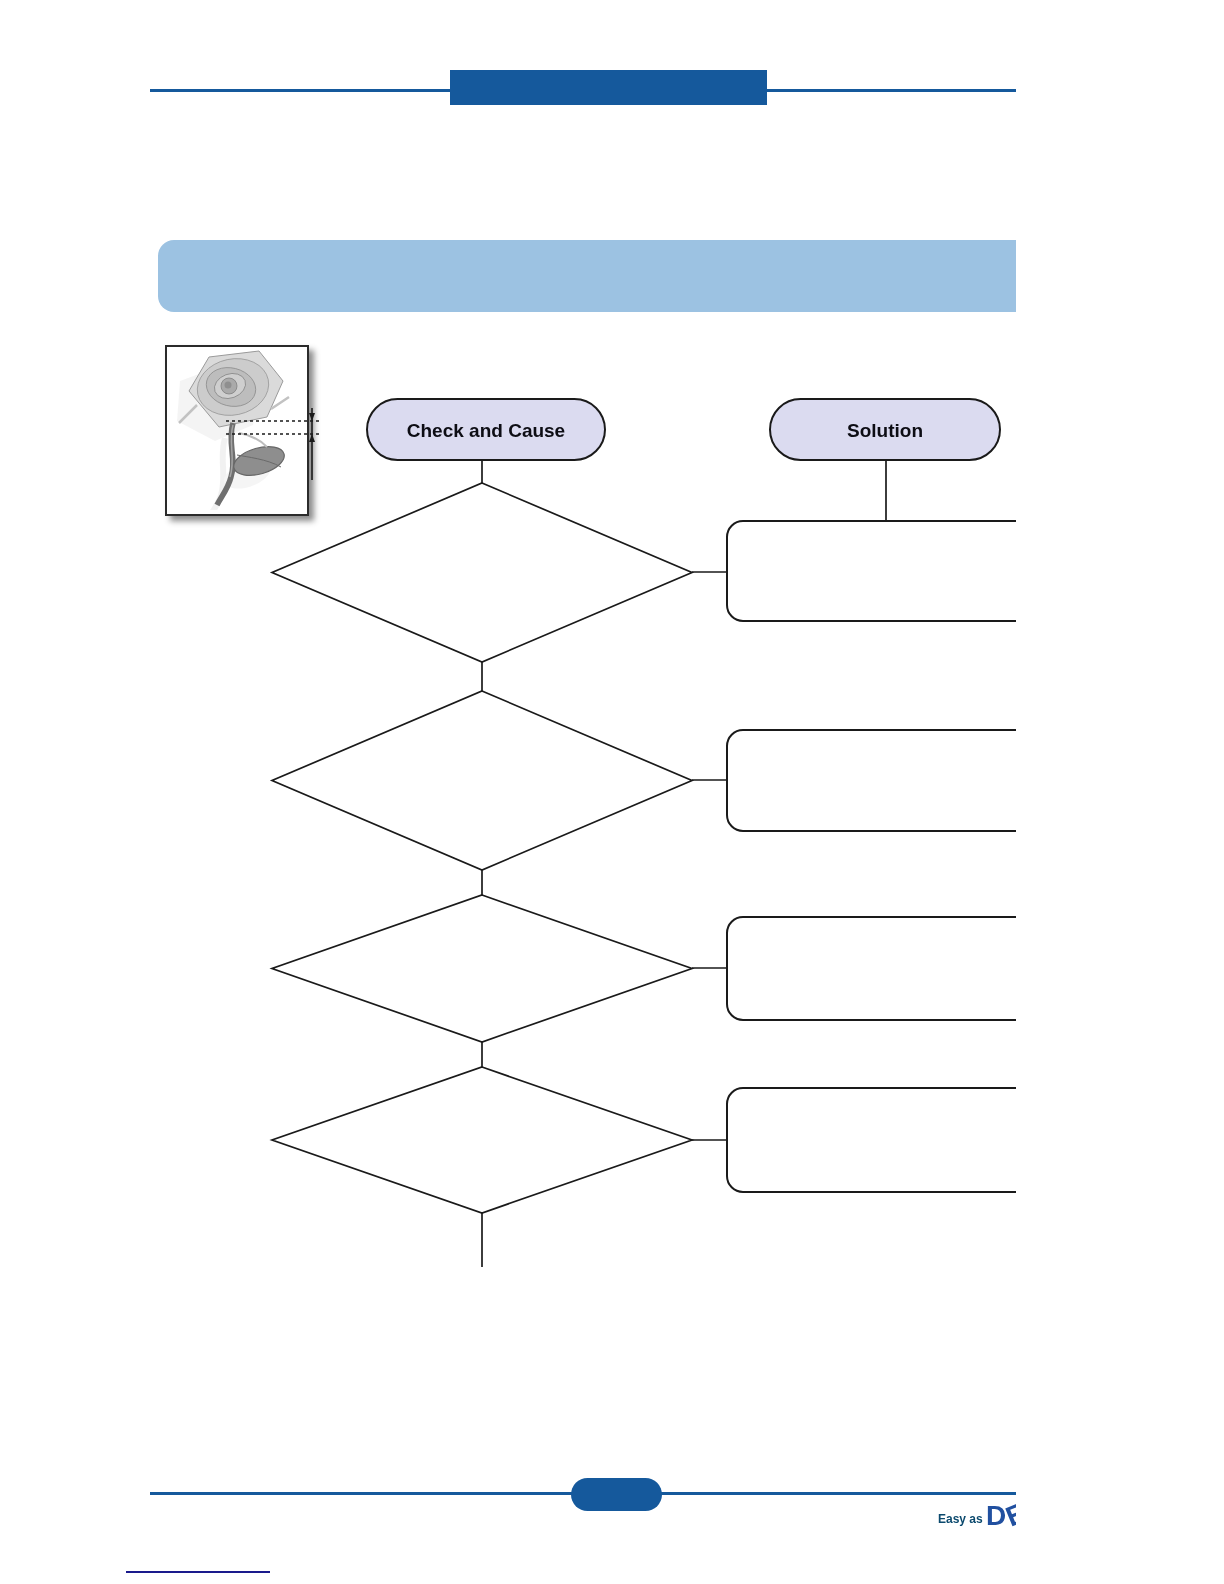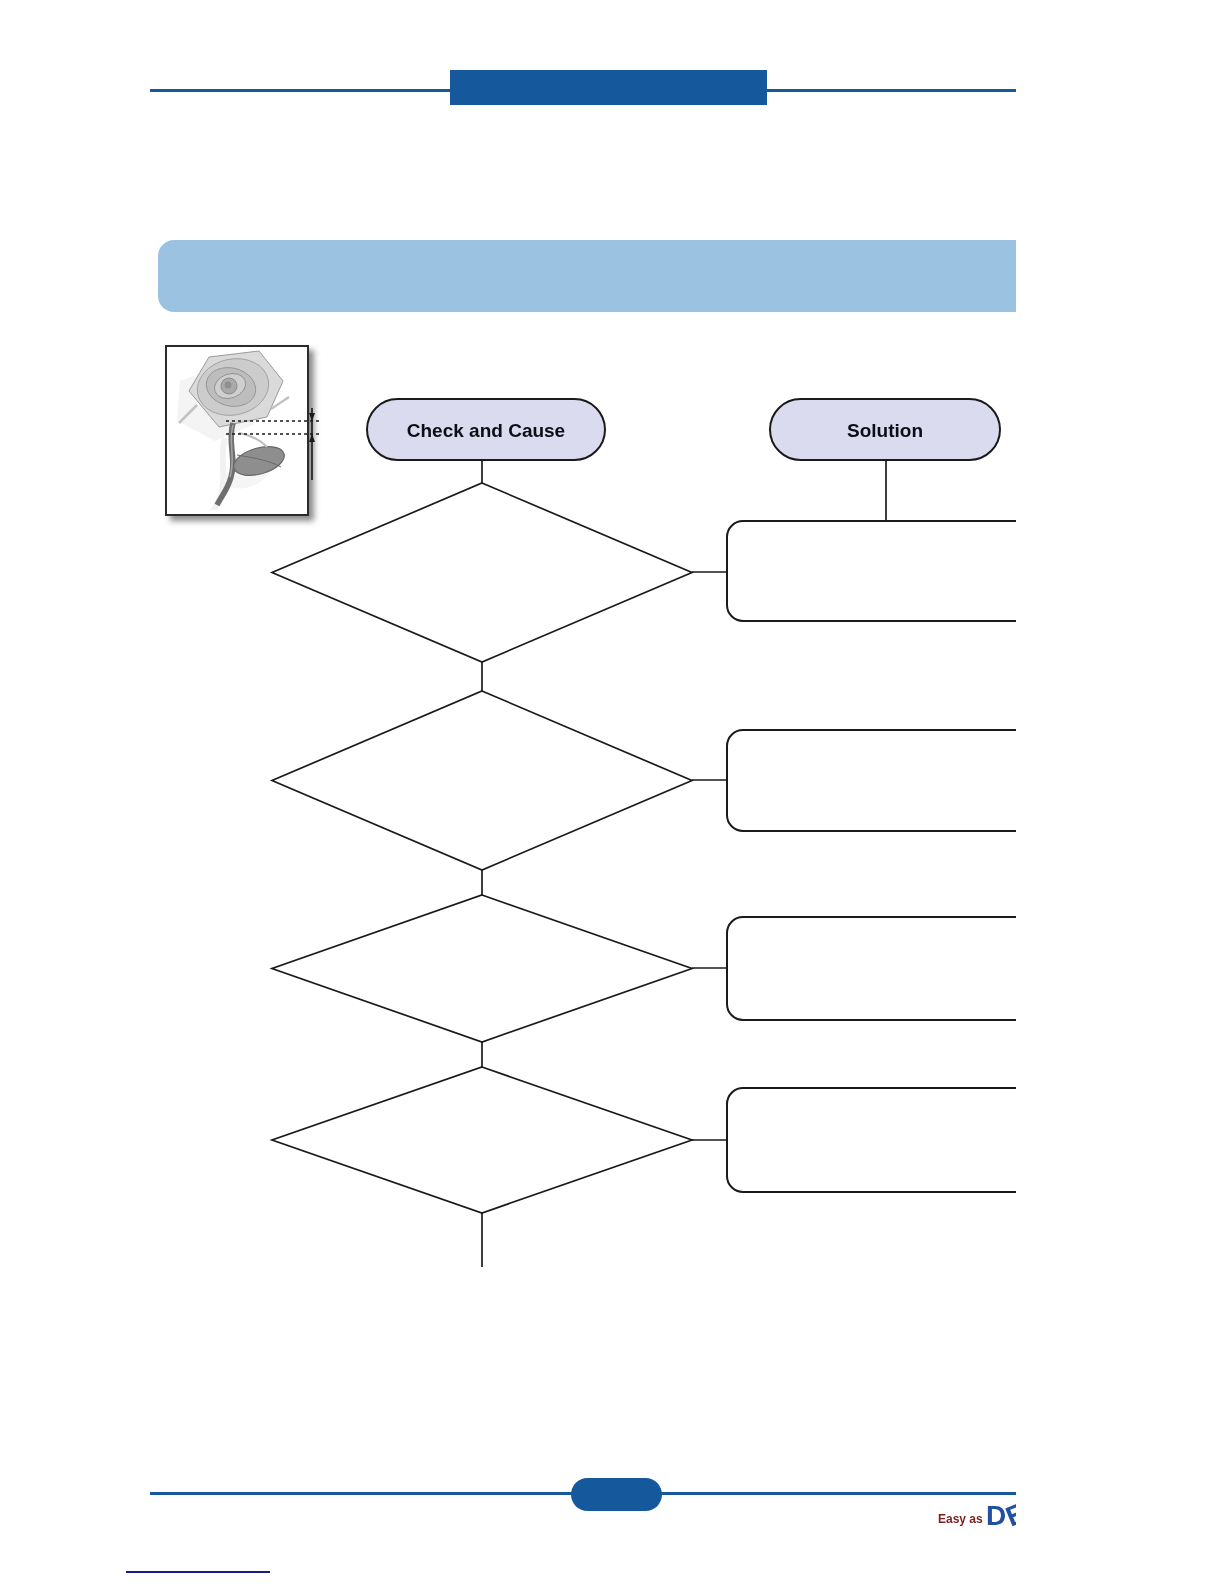--- a/index.html
+++ b/index.html
@@ -25,21 +25,21 @@
   .node-line{stroke:#1a1a1a;stroke-width:1.7;}
   .diamond{fill:#ffffff;stroke:#1a1a1a;stroke-width:1.7;}
   .solbox{fill:#ffffff;stroke:#1a1a1a;stroke-width:2;}
   .ovalhdr{fill:#DBDBF0;stroke:#1a1a1a;stroke-width:2;}
 
   
   .ftr-line{position:absolute;left:150px;top:1492px;width:912px;height:3px;background:#15599C;}
   .page-pill{position:absolute;left:571px;top:1478px;width:91px;height:33px;background:#15599C;border-radius:17px;
     color:#ffffff;font-size:14px;font-weight:bold;text-align:center;line-height:33px;}
   .brand{position:absolute;left:938px;top:1496px;width:126px;height:34px;white-space:nowrap;}
-  .brand .easyas{position:absolute;left:0;bottom:4px;font-size:12px;font-weight:bold;color:#7f1d1d;}
+  .brand .easyas{position:absolute;left:0;bottom:4px;font-size:12px;font-weight:bold;color:#0c4a6e;}
   .brand .dell{position:absolute;left:48px;bottom:0;font-size:28px;font-weight:900;color:#2150A0;
     letter-spacing:1px;line-height:28px;}
   .brand .dell .tilt{display:inline-block;transform:rotate(-22deg) translateY(-1px);}
   .brand .tm{position:absolute;right:-2px;top:-2px;font-size:8px;font-weight:bold;color:#2150A0;}
   .blc-line{position:absolute;left:126px;top:1571px;width:144px;height:2px;background:#1A1A8C;}
 </style>
 </head>
 <body>
 
 <div class="page">

